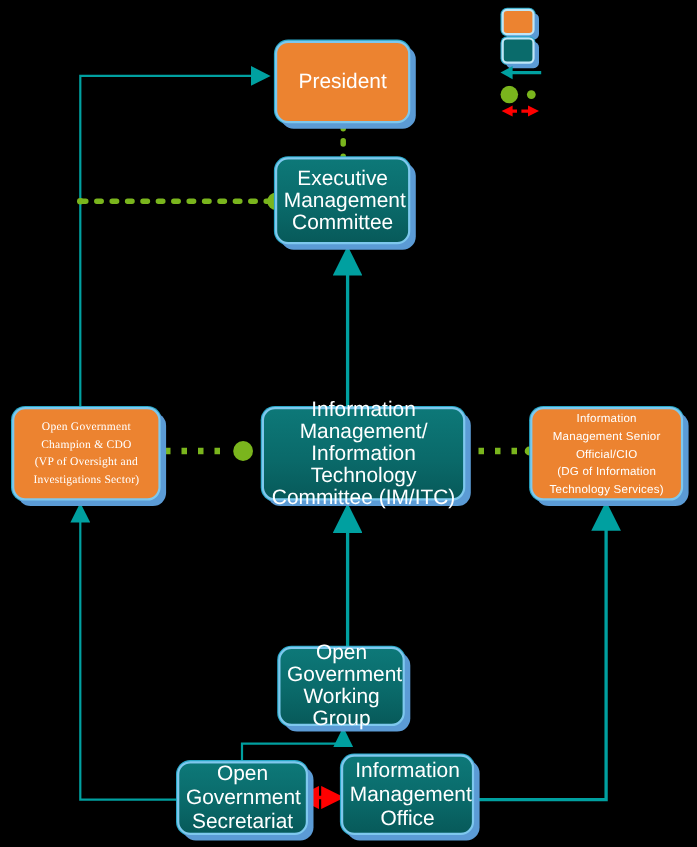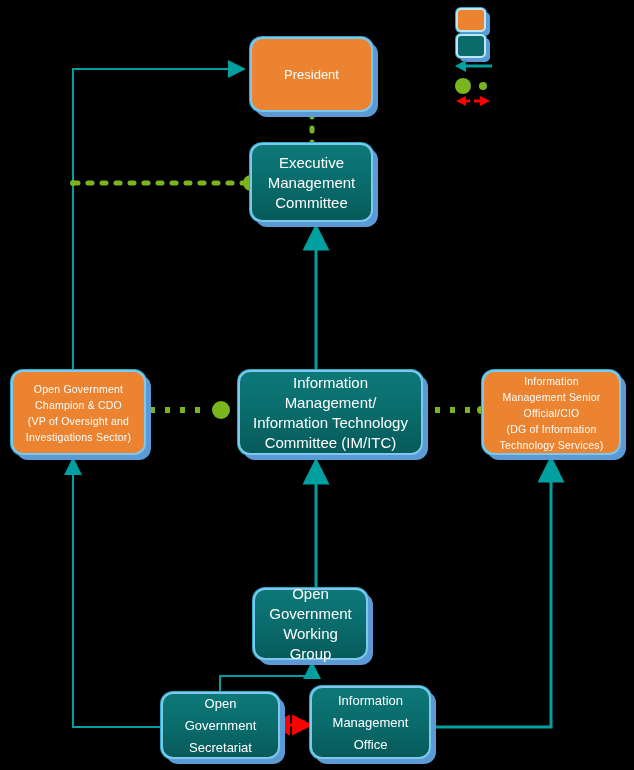--- a/index.html
+++ b/index.html
@@ -45,22 +45,22 @@
     box-sizing: border-box;
     white-space: pre-line;
   }
   .node-orange {
     background: #ec8330;
   }
   .node-teal {
     background: #0a6b6b;
     background-image: linear-gradient(180deg, #0d7878 0%, #0a6a6a 55%, #075a5a 100%);
   }
-  .txt-lg { font-size: 13px; line-height: 22px; }
-  .txt-md { font-size: 15px; line-height: 20px; }
+  .txt-lg { font-size: 19px; line-height: 22px; }
+  .txt-md { font-size: 19px; line-height: 20px; }
   .txt-sm { font-size: 10.5px; line-height: 16px; letter-spacing: .2px; }
 
   
   #legend {
     position: absolute;
     left: 452px;
     top: 4px;
     width: 80px;
     height: 104px;
     z-index: 8;
@@ -150,21 +150,21 @@
   <div class="node node-orange" style="left:250px; top:37px; width:123px; height:75px;">
     <span class="label txt-lg">President</span>
   </div>
 
   <div class="node node-teal" style="left:250px; top:143px; width:123px; height:79px;">
     <span class="label txt-md">Executive
 Management
 Committee</span>
   </div>
 
-  <div class="node node-orange" style="left:11px; top:370px; width:135px; height:85px;">
+  <div class="node node-orange" style="left:11px; top:370px; width:135px; height:85px;font-family:Liberation Serif, serif;">
     <span class="label txt-sm">Open Government
 Champion &amp; CDO
 (VP of Oversight and
 Investigations Sector)</span>
   </div>
 
   <div class="node node-teal" style="left:238px; top:370px; width:185px; height:85px;">
     <span class="label txt-md">Information Management/
 Information Technology
 Committee (IM/ITC)</span>

